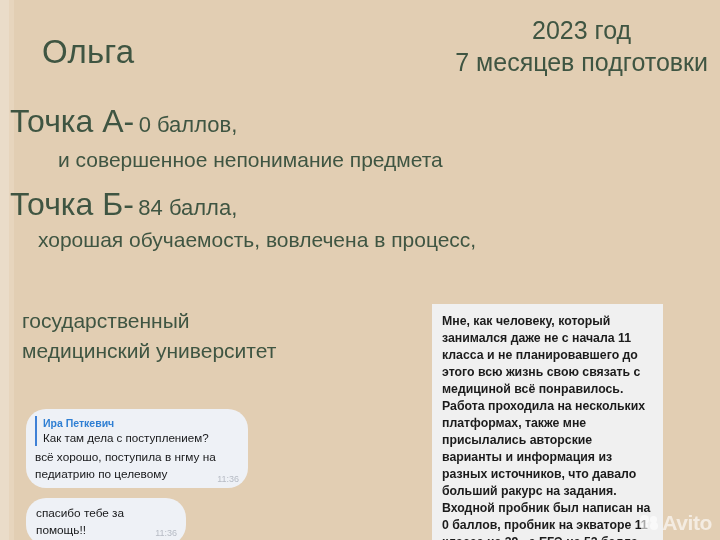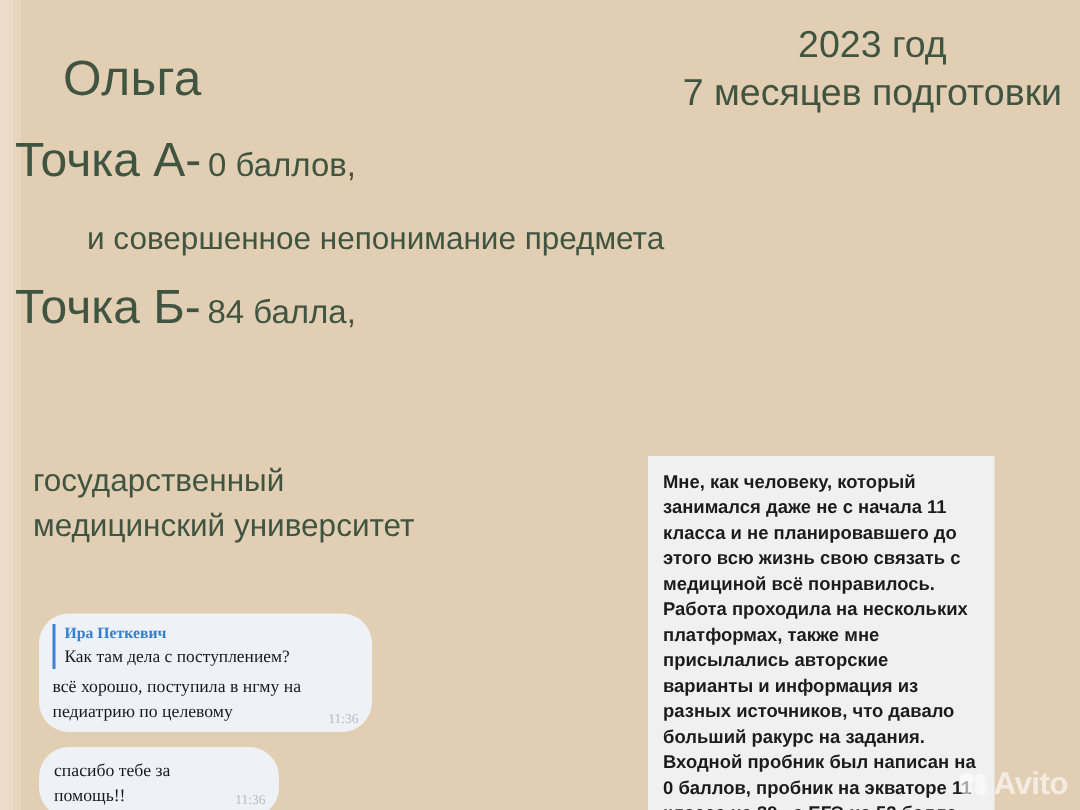--- a/index.html
+++ b/index.html
@@ -53,21 +53,21 @@
     line-height: 1.28;
   }
   .year-line1 { font-size: 25px; }
   .year-line2 { font-size: 25px; }
 
   .point-row {
     position: absolute;
     left: 10px;
     white-space: nowrap;
   }
-  .point-a { top: 88px; }
+  .point-a { top: 103px; }
   .point-b { top: 186px; }
   .point-label {
     font-size: 32px;
     vertical-align: baseline;
   }
   .point-dash {
     font-size: 32px;
   }
   .point-value {
     font-size: 22px;
@@ -107,21 +107,21 @@
     overflow: hidden;
     font-weight: bold;
   }
 
   
   .bubble {
     position: absolute;
     background: #eef1f6;
     border-radius: 20px;
     box-sizing: border-box;
-    font-family: Liberation Serif, serif;
+    font-family: Liberation Sans, sans-serif;
     color: #17181a;
   }
   .bubble-1 {
     left: 26px;
     top: 409px;
     width: 222px;
     padding: 7px 9px 6px 9px;
   }
   .bubble-2 {
     left: 26px;
@@ -218,20 +218,21 @@
   </div>
 
   <div class="point-row point-a green">
     <span class="point-label">Точка А</span><span class="point-dash">-</span> <span class="point-value">0 баллов,</span>
   </div>
   <div class="sub-line sub-a1 green">и совершенное непонимание предмета</div>
 
   <div class="point-row point-b green">
     <span class="point-label">Точка Б</span><span class="point-dash">-</span> <span class="point-value">84 балла,</span>
   </div>
+  <div class="sub-line sub-b1 green">хорошая обучаемость, вовлечена в процесс,</div>
 
   <div class="university green">
     <div>государственный</div>
     <div>медицинский университет</div>
   </div>
 
   <div class="review-card">Мне, как человеку, который занимался даже не с начала 11 класса и не планировавшего до этого всю жизнь свою связать с медициной всё понравилось. Работа проходила на нескольких платформах, также мне присылались авторские варианты и информация из разных источников, что давало больший ракурс на задания. Входной пробник был написан на 0 баллов, пробник на экваторе 11 класса на 39 , а ЕГЭ на 52 балла.</div>
 
   <div class="bubble bubble-1">
     <div class="quote">

